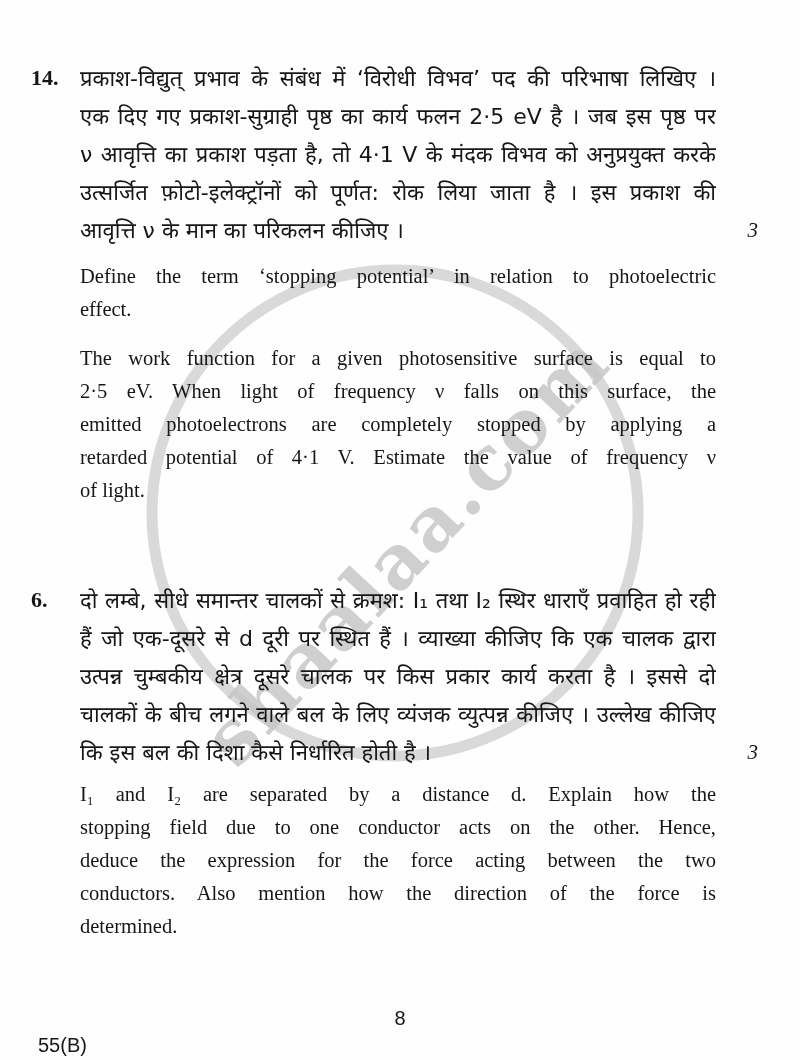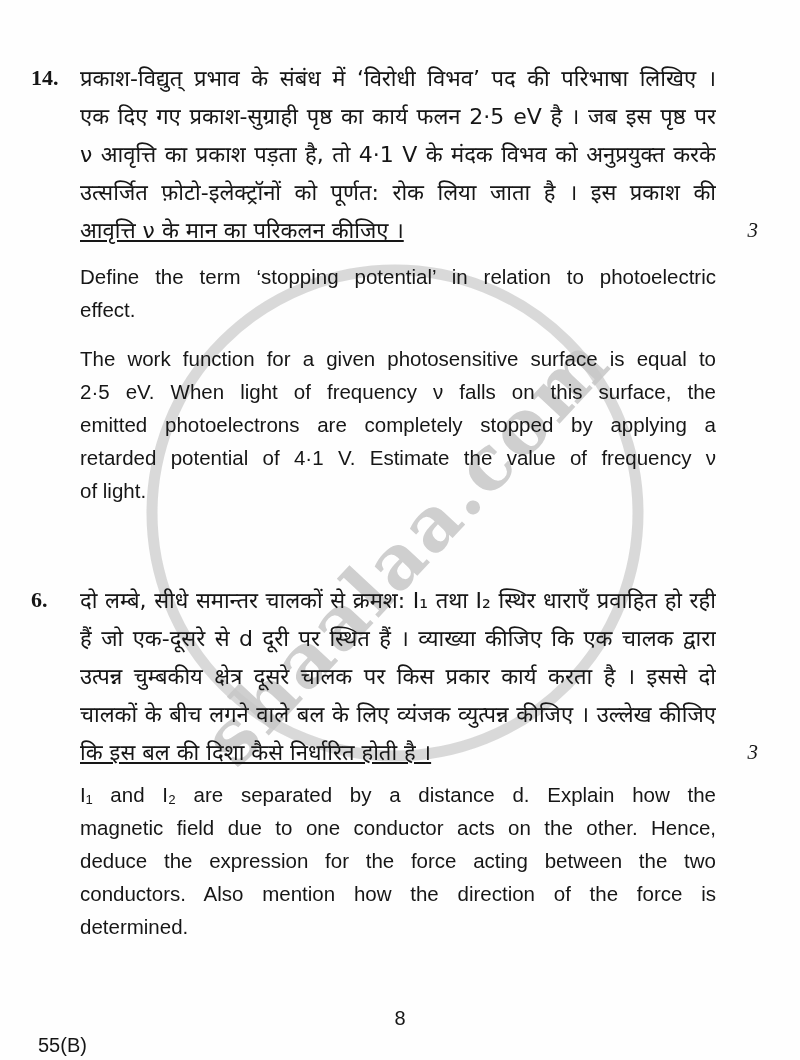--- a/index.html
+++ b/index.html
@@ -27,24 +27,24 @@
   }
   .marks {
     position:absolute; right:-42px;
     font-family:"Liberation Serif", serif; font-style:italic; font-size:21px;
   }
   .hl {
     height:38px; line-height:38px; overflow:hidden;
     font-family:"DejaVu Sans", sans-serif; font-size:22px;
     text-align:justify; text-align-last:justify;
   }
-  .hl.last { text-align-last:left;text-decoration:underline; }
+  .hl.last { text-align-last:left; }
   .el {
     height:33px; line-height:33px; overflow:hidden;
-    font-family:Liberation Sans, sans-serif; font-size:20.5px;
+    font-family:Liberation Serif, serif; font-size:20.5px;
     text-align:justify; text-align-last:justify;
   }
   .el.last { text-align-last:left; }
   #q14-hindi  { top:44px;  }
   #q14-en-p1  { top:244px; }
   #q14-en-p2  { top:326px; }
   #q15-hindi  { top:566px; }
   #q15-en-p1  { top:762px; }
   
   .footer-code {
@@ -101,21 +101,21 @@
     <span class="marks" style="top:158px">3</span>
     <div class="hl">दो लम्बे, सीधे समान्तर चालकों से क्रमश: I₁ तथा I₂ स्थिर धाराएँ प्रवाहित हो रही</div>
     <div class="hl">हैं जो एक-दूसरे से d दूरी पर स्थित हैं । व्याख्या कीजिए कि एक चालक द्वारा</div>
     <div class="hl">उत्पन्न चुम्बकीय क्षेत्र दूसरे चालक पर किस प्रकार कार्य करता है । इससे दो</div>
     <div class="hl">चालकों के बीच लगने वाले बल के लिए व्यंजक व्युत्पन्न कीजिए । उल्लेख कीजिए</div>
     <div class="hl last">कि इस बल की दिशा कैसे निर्धारित होती है ।</div>
   </div>
 
   <div class="block" id="q15-en-p1">
     <div class="el">I₁ and I₂ are separated by a distance d. Explain how the</div>
-    <div class="el">magnetic field due to one conductor acts on the other. Hence,</div>
+    <div class="el">stopping field due to one conductor acts on the other. Hence,</div>
     <div class="el">deduce the expression for the force acting between the two</div>
     <div class="el">conductors. Also mention how the direction of the force is</div>
     <div class="el last">determined.</div>
   </div>
 
   <div class="footer-code">55(B)</div>
   <div class="footer-page">8</div>
 
 </div>
 

